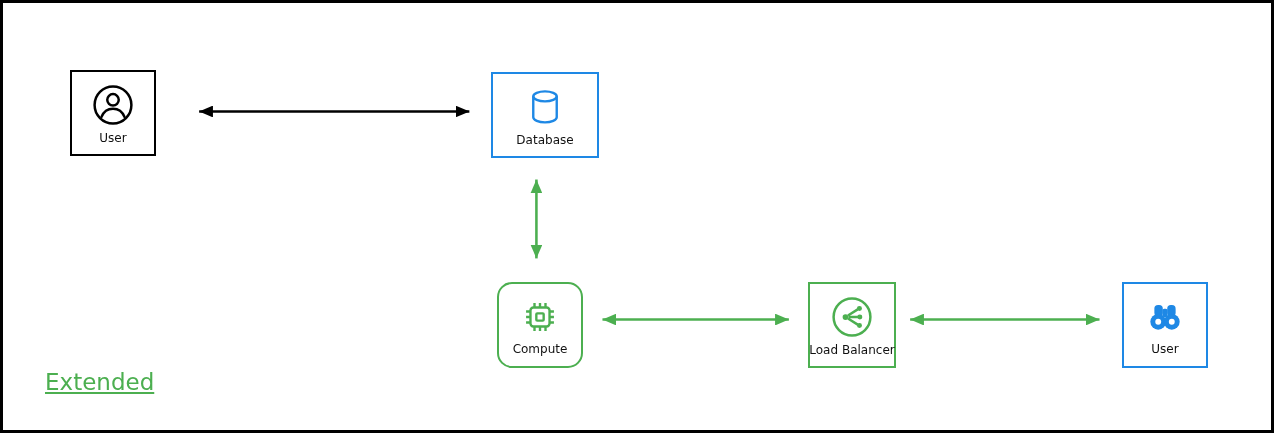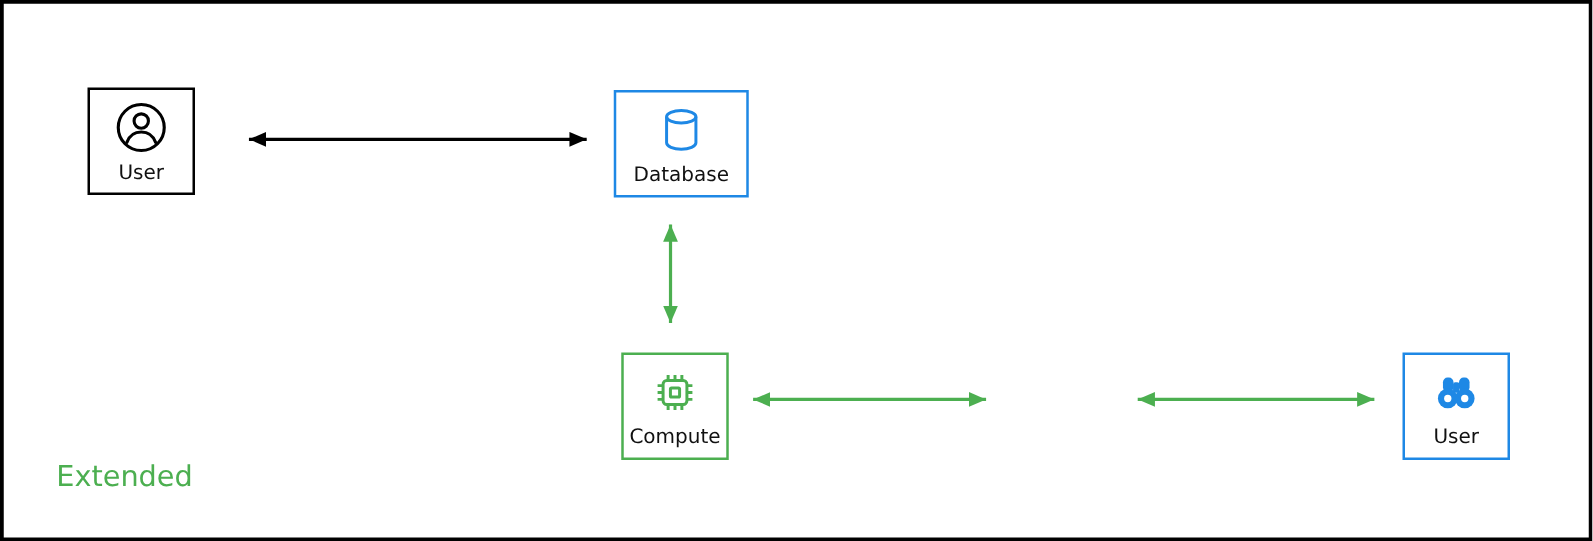--- a/index.html
+++ b/index.html
@@ -18,38 +18,39 @@
     display: flex;
     flex-direction: column;
     align-items: center;
     justify-content: center;
     gap: 3px;
     background: #ffffff;
     border: 2px solid #000000;
   }
   .node .icon { line-height: 0; }
   .node .label {
-    font-size: 16px;
+    font-size: 12px;
     color: #111111;
     white-space: nowrap;
   }
   .node.blue  { border-color: var(--c-blue,  #1e88e5); }
   .node.green { border-color: var(--c-green, #4caf50); }
   .edges {
     position: absolute;
     left: 0; top: 0;
     width: 100%; height: 100%;
     pointer-events: none;
   }
   .title {
     position: absolute;
     left: 42px;
     top: 366px;
     font-size: 23px;
     color: var(--c-green, #4caf50);
+    text-decoration: underline;
   }
 </style>
 </head>
 <body>
 
 <div class="canvas">
 
   <svg class="edges" width="1274" height="433" viewBox="0 0 1274 433">
     <defs>
       <marker id="arrow-black" markerUnits="userSpaceOnUse" markerWidth="14" markerHeight="12" refX="14" refY="6" orient="auto-start-reverse">
@@ -79,34 +80,47 @@
   <div class="node blue" style="left:488px; top:69px; width:108px; height:86px;">
     <span class="icon">
       <svg width="44" height="46" viewBox="0 0 24 24" fill="none" stroke="var(--c-blue,#1e88e5)" stroke-width="1.3">
         <ellipse cx="12" cy="6.2" rx="6.4" ry="2.7"></ellipse>
         <path d="M5.6 6.2 V17.6 C5.6 19.1 8.5 20.4 12 20.4 C15.5 20.4 18.4 19.1 18.4 17.6 V6.2"></path>
       </svg>
     </span>
     <span class="label">Database</span>
   </div>
 
-  <div class="node green" style="left:494px; top:279px; width:86px; height:86px;">
+  <div class="node green" style="left:494px; top:279px; width:86px; height:86px;border-radius:15px;">
     <span class="icon">
       <svg width="44" height="44" viewBox="0 0 24 24" fill="none" stroke="var(--c-green,#4caf50)" stroke-width="1.3">
         <rect x="6.8" y="6.8" width="10.4" height="10.4" rx="1.6"></rect>
         <rect x="10" y="10" width="4" height="4" rx="0.5"></rect>
         <path d="M9 6.8 V4.4 M12 6.8 V4.4 M15 6.8 V4.4
                  M9 17.2 V19.6 M12 17.2 V19.6 M15 17.2 V19.6
                  M6.8 9 H4.4 M6.8 12 H4.4 M6.8 15 H4.4
                  M17.2 9 H19.6 M17.2 12 H19.6 M17.2 15 H19.6"></path>
       </svg>
     </span>
     <span class="label">Compute</span>
   </div>
 
+  <div class="node green" style="left:805px; top:279px; width:88px; height:86px;">
+    <span class="icon">
+      <svg width="46" height="46" viewBox="0 0 24 24" fill="none" stroke="var(--c-green,#4caf50)" stroke-width="1.3">
+        <circle cx="12" cy="12" r="9.6"></circle>
+        <path d="M10.1 12 H15.2 M9.9 11.2 L15 8 M9.9 12.8 L15 16"></path>
+        <circle cx="8.6" cy="12" r="1.5" fill="var(--c-green,#4caf50)" stroke="none"></circle>
+        <circle cx="15.9" cy="7.6" r="1.3" fill="var(--c-green,#4caf50)" stroke="none"></circle>
+        <circle cx="16.1" cy="12" r="1.3" fill="var(--c-green,#4caf50)" stroke="none"></circle>
+        <circle cx="15.9" cy="16.4" r="1.3" fill="var(--c-green,#4caf50)" stroke="none"></circle>
+      </svg>
+    </span>
+    <span class="label">Load Balancer</span>
+  </div>
 
   <div class="node blue" style="left:1119px; top:279px; width:86px; height:86px;">
     <span class="icon">
       <svg width="44" height="44" viewBox="0 0 24 24" fill="var(--c-blue,#1e88e5)">
         <rect x="6.2" y="5.5" width="4.6" height="6.2" rx="2"></rect>
         <rect x="13.2" y="5.5" width="4.6" height="6.2" rx="2"></rect>
         <rect x="10.6" y="7.5" width="2.8" height="4.6" rx="1"></rect>
         <circle cx="8.3" cy="14.6" r="4.3"></circle>
         <circle cx="15.7" cy="14.6" r="4.3"></circle>
         <circle cx="8.3" cy="14.6" r="1.6" fill="#ffffff"></circle>

